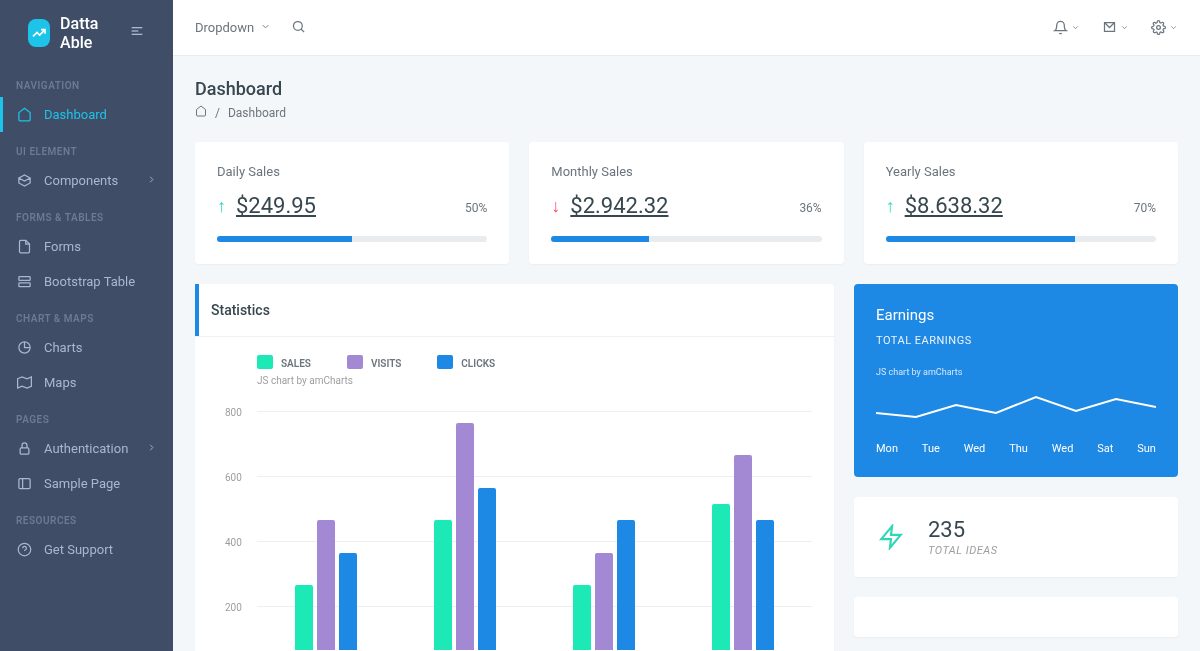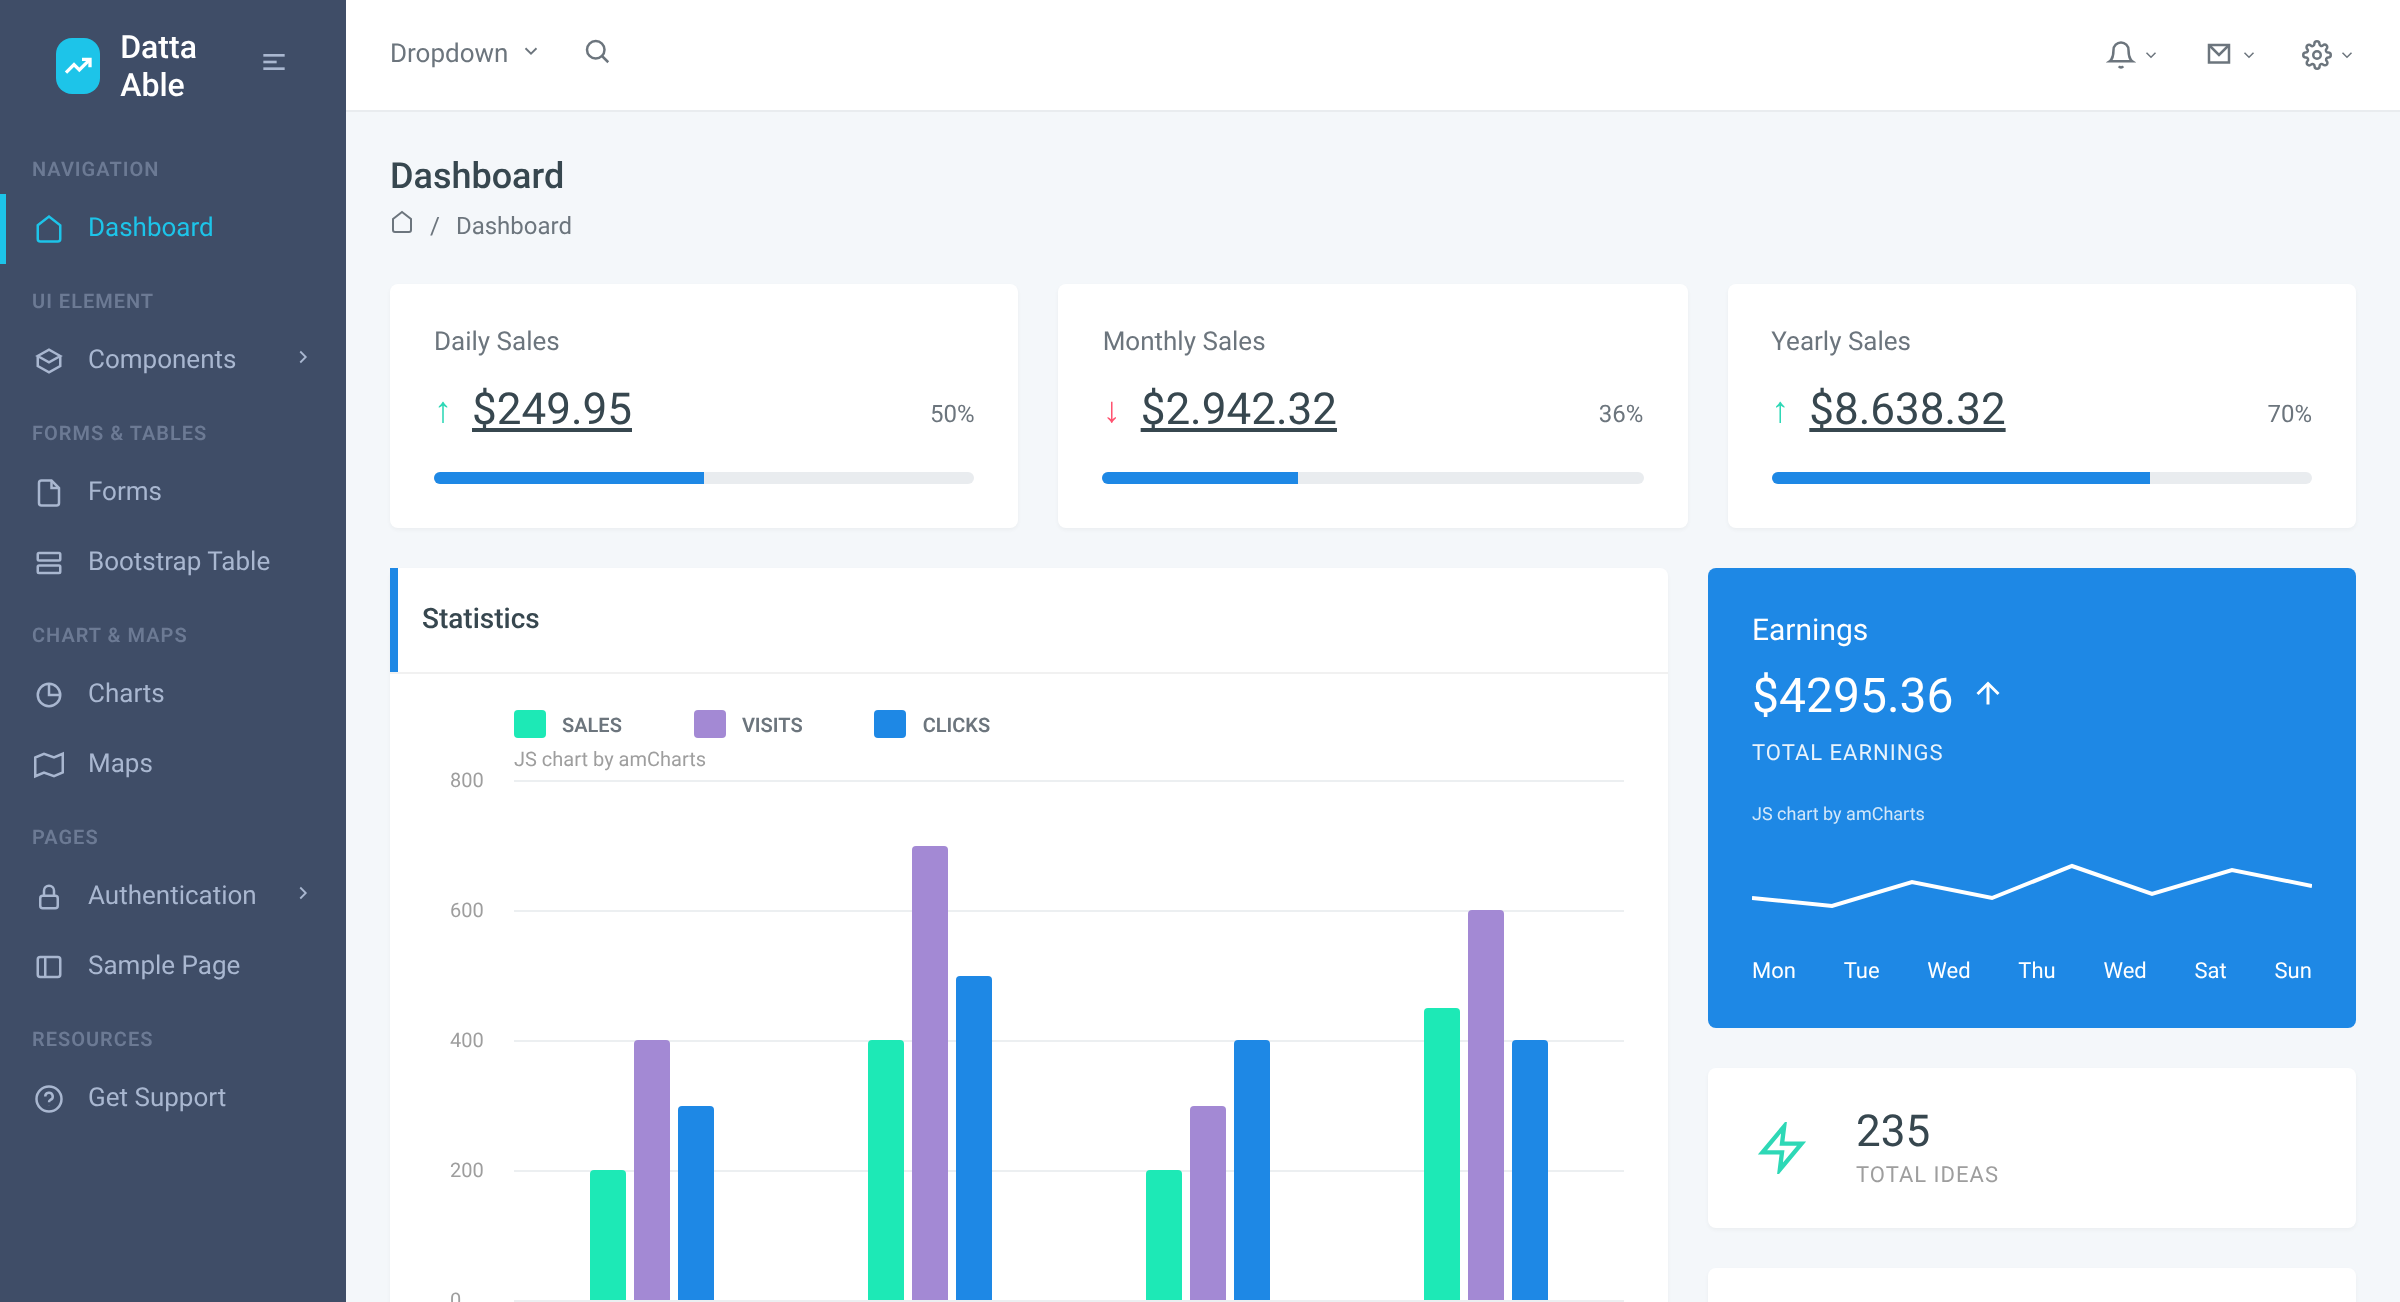--- a/index.html
+++ b/index.html
@@ -48,39 +48,39 @@
 .stats-card { flex: 2.2; }
 .card-title-bar { display: flex; align-items: center; gap: 12px; margin: -22px -22px 18px -22px; padding: 18px 22px; border-bottom: 1px solid #f1f1f1; }
 .card-title-bar::before { content: ''; width: 4px; align-self: stretch; background: #1e88e5; margin: -18px 0 -18px -22px; }
 .card-title { font-size: 14px; font-weight: 500; color: #37474f; }
 .legend { display: flex; gap: 36px; margin-bottom: 6px; padding-left: 40px; }
 .legend-item { display: flex; align-items: flex-end; gap: 8px; font-size: 10px; font-weight: 600; color: #6c757d; }
 .legend-swatch { width: 16px; height: 14px; border-radius: 2px; }
 .chart-sub { font-size: 10px; color: #9e9e9e; padding-left: 40px; margin-bottom: 4px; }
 .chart { position: relative; height: 280px; padding-left: 40px; }
 .chart-grid { position: absolute; left: 40px; right: 0; top: 0; bottom: 20px; }
-.gridline { position: absolute; left: 0; right: 0; border-top: 1px solid #eceff1; }
+.gridline { position: absolute; left: 0; right: 0; border-top: 1px solid #eceff1; margin-top: 21px; }
 .y-label { position: absolute; left: -32px; font-size: 10px; color: #9e9e9e; transform: translateY(-50%); }
 .bars-area { position: absolute; left: 40px; right: 0; top: 0; bottom: 20px; display: flex; justify-content: space-around; align-items: flex-end; }
 .bar-group { display: flex; gap: 4px; align-items: flex-end; }
 .bar { width: 18px; border-radius: 2px 2px 0 0; }
 
 
 .rcol { flex: 1; display: flex; flex-direction: column; gap: 20px; }
 .earnings-card { background: #1e88e5; color: #fff; border-radius: 4px; padding: 22px; }
 .earnings-title { font-size: 15px; margin-bottom: 10px; }
 .earnings-amount { font-size: 24px; font-weight: 400; display: flex; align-items: center; gap: 8px; margin-bottom: 8px; }
 .earnings-sub { font-size: 11px; letter-spacing: 0.5px; margin-bottom: 20px; opacity: 0.9; }
 .earnings-chartnote { font-size: 9px; opacity: 0.8; margin-bottom: 8px; }
 .spark { height: 40px; margin-bottom: 14px; }
 .days { display: flex; justify-content: space-between; font-size: 11px; }
 .stat-card { background: #fff; border-radius: 4px; padding: 20px; display: flex; align-items: center; gap: 20px; box-shadow: 0 1px 2px rgba(0,0,0,0.04); }
 .stat-icon { width: 34px; height: 34px; display: flex; align-items: center; justify-content: center; }
 .stat-num { font-size: 22px; color: #37474f; }
-.stat-lbl { font-size: 11px; color: #9e9e9e; letter-spacing: 0.5px; margin-top: 2px; }
+.stat-lbl { font-size: 11px; color: #9e9e9e; letter-spacing: 0.5px; margin-top: 2px; font-style: italic; }
 </style>
 </head>
 <body>
 
 <div class="app">
   <aside class="sidebar">
     <div class="brand">
       <span class="brand-icon">
         <svg width="16" height="16" viewBox="0 0 24 24" fill="none" stroke="currentColor" stroke-width="2.5">
             <polyline points="3 17 9 11 13 15 21 7"></polyline>
@@ -359,27 +359,20 @@
                   <div class="bar" style="height:130px;background:#1e88e5"></div>
                 </div>
               </div>
 
           </div>
         </div>
 
         <div class="rcol">
           <div class="earnings-card">
             <div class="earnings-title">Earnings</div>
-            <div class="earnings-amount">
-              <span>$4295.36</span>
-              <span><svg width="18" height="18" viewBox="0 0 24 24" fill="none" stroke="currentColor" stroke-width="2">
-                    <line x1="12" y1="19" x2="12" y2="5"></line>
-                    <polyline points="5 12 12 5 19 12"></polyline>
-                  </svg></span>
-            </div>
             <div class="earnings-sub">TOTAL EARNINGS</div>
             <div class="earnings-chartnote">JS chart by amCharts</div>
             <svg class="spark" viewBox="0 0 280 40">
               <polyline points="0,28 40,32 80,20 120,28 160,12 200,26 240,14 280,22" fill="none" stroke="#fff" stroke-width="2"></polyline>
             </svg>
             <div class="days" id="days">
                 <span>Mon</span>
                 <span>Tue</span>
                 <span>Wed</span>
                 <span>Thu</span>

